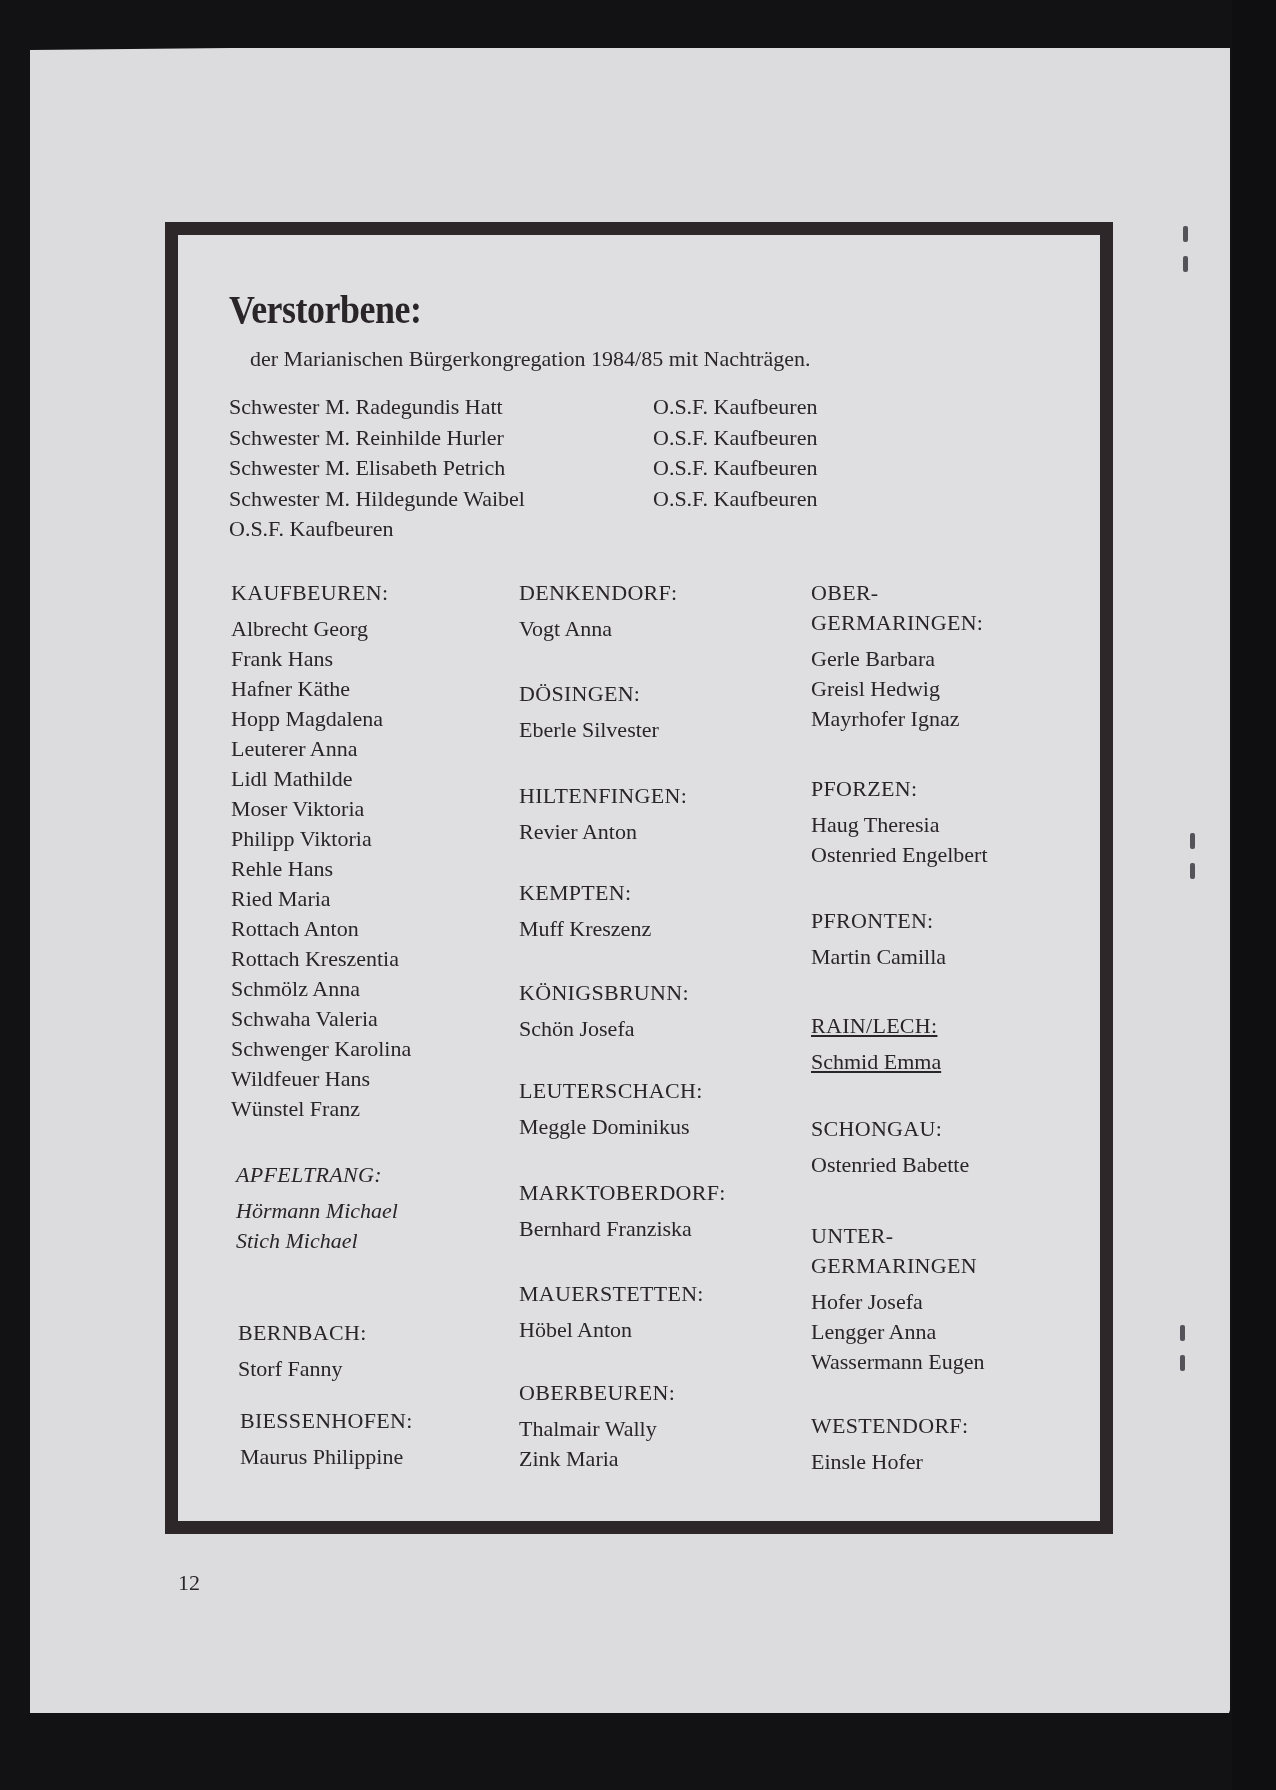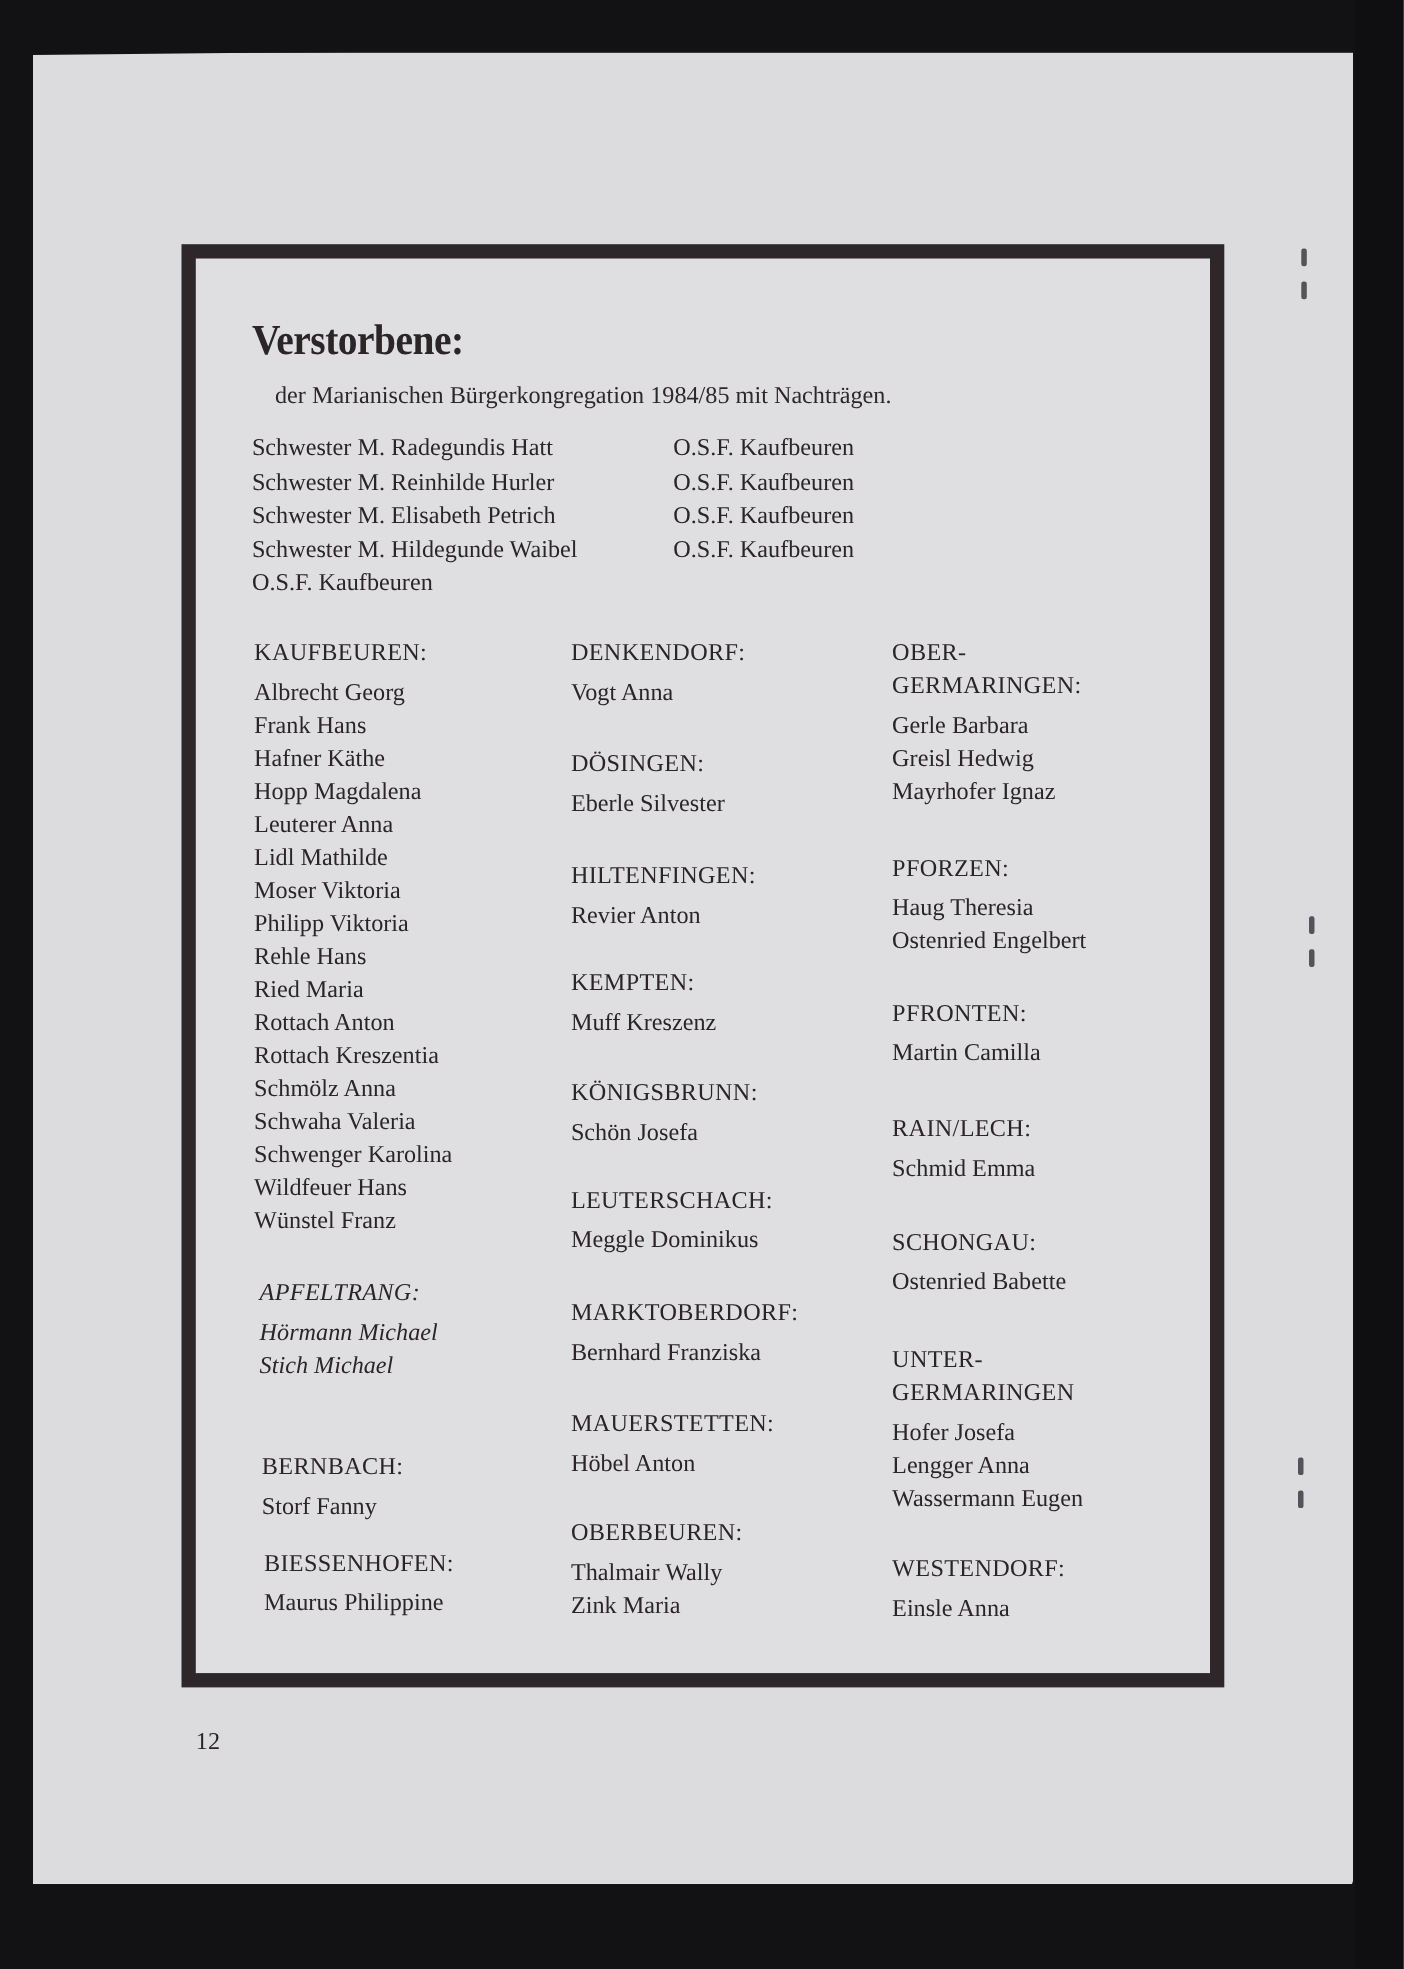--- a/index.html
+++ b/index.html
@@ -41,21 +41,21 @@
     transform: scaleX(0.92); transform-origin: left top;
   }
   .subtitle {
     position: absolute; left: 229px; top: 346px;
     font-size: 22px; color: #2c282a; margin-left: 21px;
   }
   .sisters {
     position: absolute; left: 229px; top: 392px;
     font-size: 22px; line-height: 30.5px;
   }
-  .sister-row { display: flex; white-space: nowrap; }
+  .sister-row { display: flex; white-space: nowrap; gap: 41px; }
   .sister-name { width: 383px; }
   .col {
     position: absolute; font-size: 22px; line-height: 30px;
   }
   .group { margin: 0; }
   .place {
     font-size: 22px; letter-spacing: 0.3px; white-space: pre-line;
     margin-bottom: 6px;
   }
   .name { white-space: nowrap; }
@@ -196,34 +196,34 @@
   </div>
   <div class="group" style="position:absolute;top:196px;">
     <div class="place">PFORZEN:</div>
     <div class="name">Haug Theresia</div>
     <div class="name">Ostenried Engelbert</div>
   </div>
   <div class="group" style="position:absolute;top:328px;">
     <div class="place">PFRONTEN:</div>
     <div class="name">Martin Camilla</div>
   </div>
-  <div class="group" style="position:absolute;top:433px;">
+  <div class="group" style="position:absolute;top:433px;text-decoration:underline;">
     <div class="place">RAIN/LECH:</div>
     <div class="name">Schmid Emma</div>
   </div>
   <div class="group" style="position:absolute;top:536px;">
     <div class="place">SCHONGAU:</div>
     <div class="name">Ostenried Babette</div>
   </div>
   <div class="group" style="position:absolute;top:643px;">
     <div class="place">UNTER-
 GERMARINGEN</div>
     <div class="name">Hofer Josefa</div>
     <div class="name">Lengger Anna</div>
     <div class="name">Wassermann Eugen</div>
   </div>
   <div class="group" style="position:absolute;top:833px;">
     <div class="place">WESTENDORF:</div>
-    <div class="name">Einsle Anna</div>
+    <div class="name">Einsle Hofer</div>
   </div>
 </div>
 
 <div class="page-number">12</div>
 
 </body></html>

